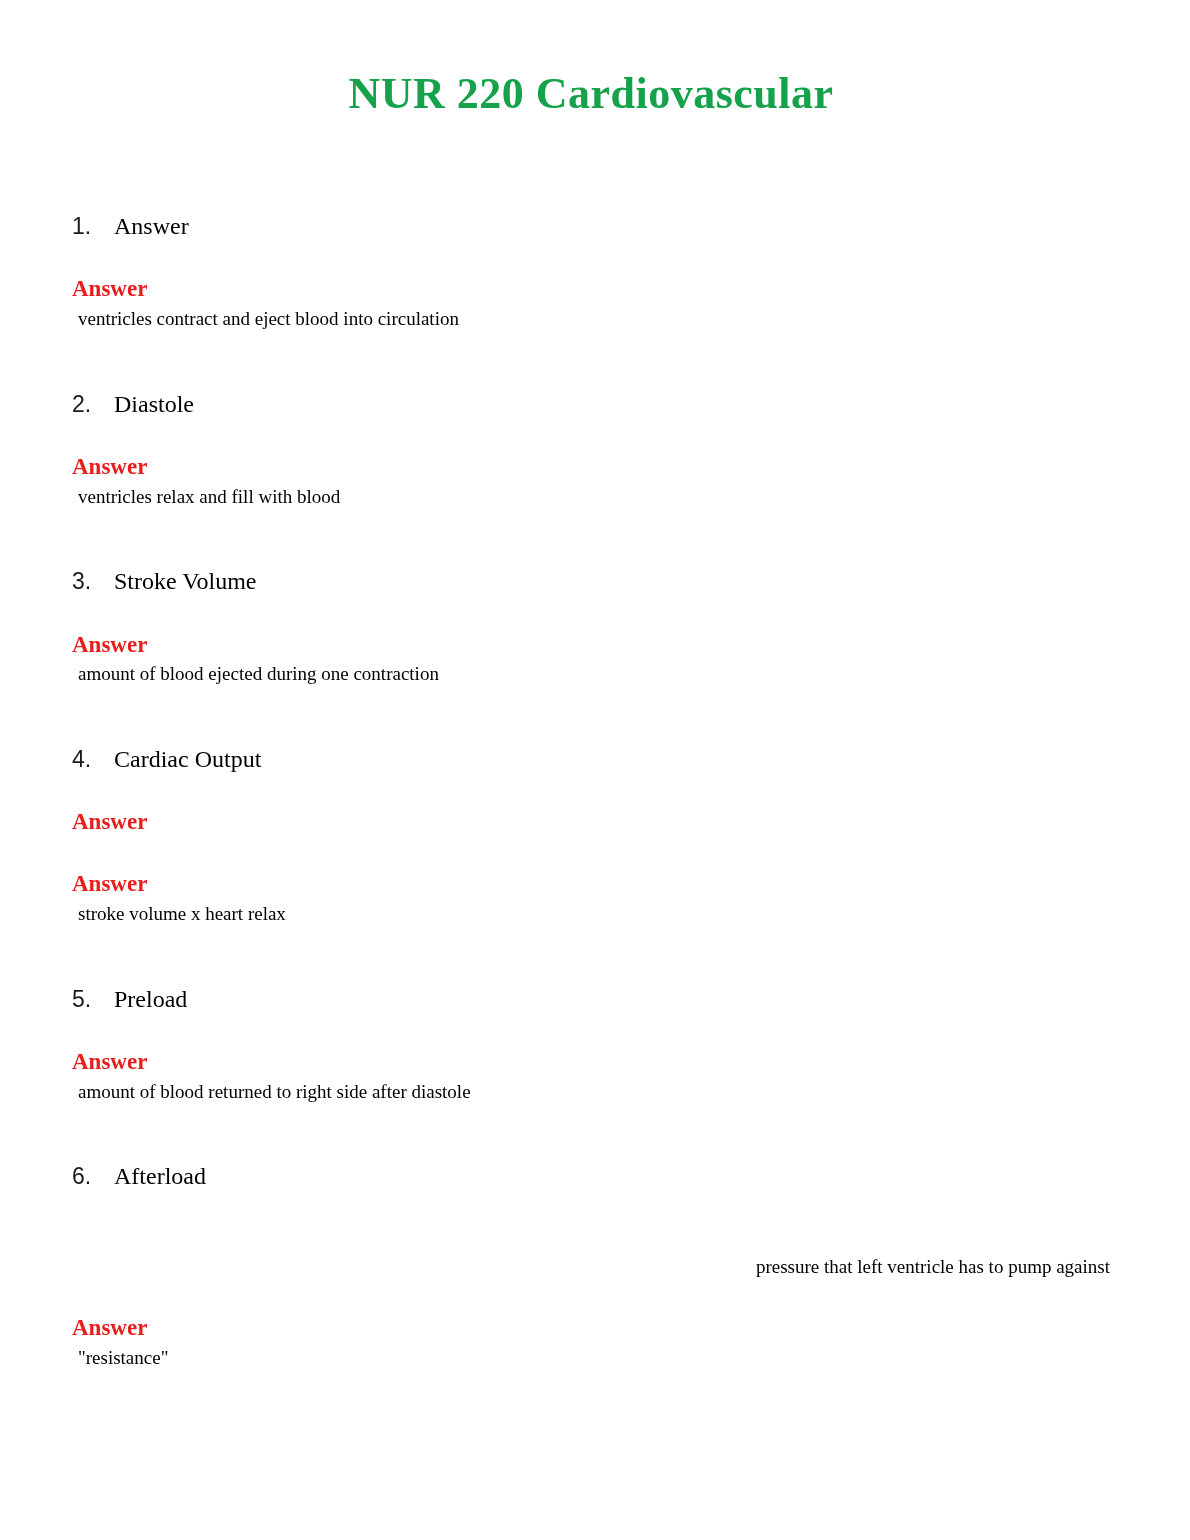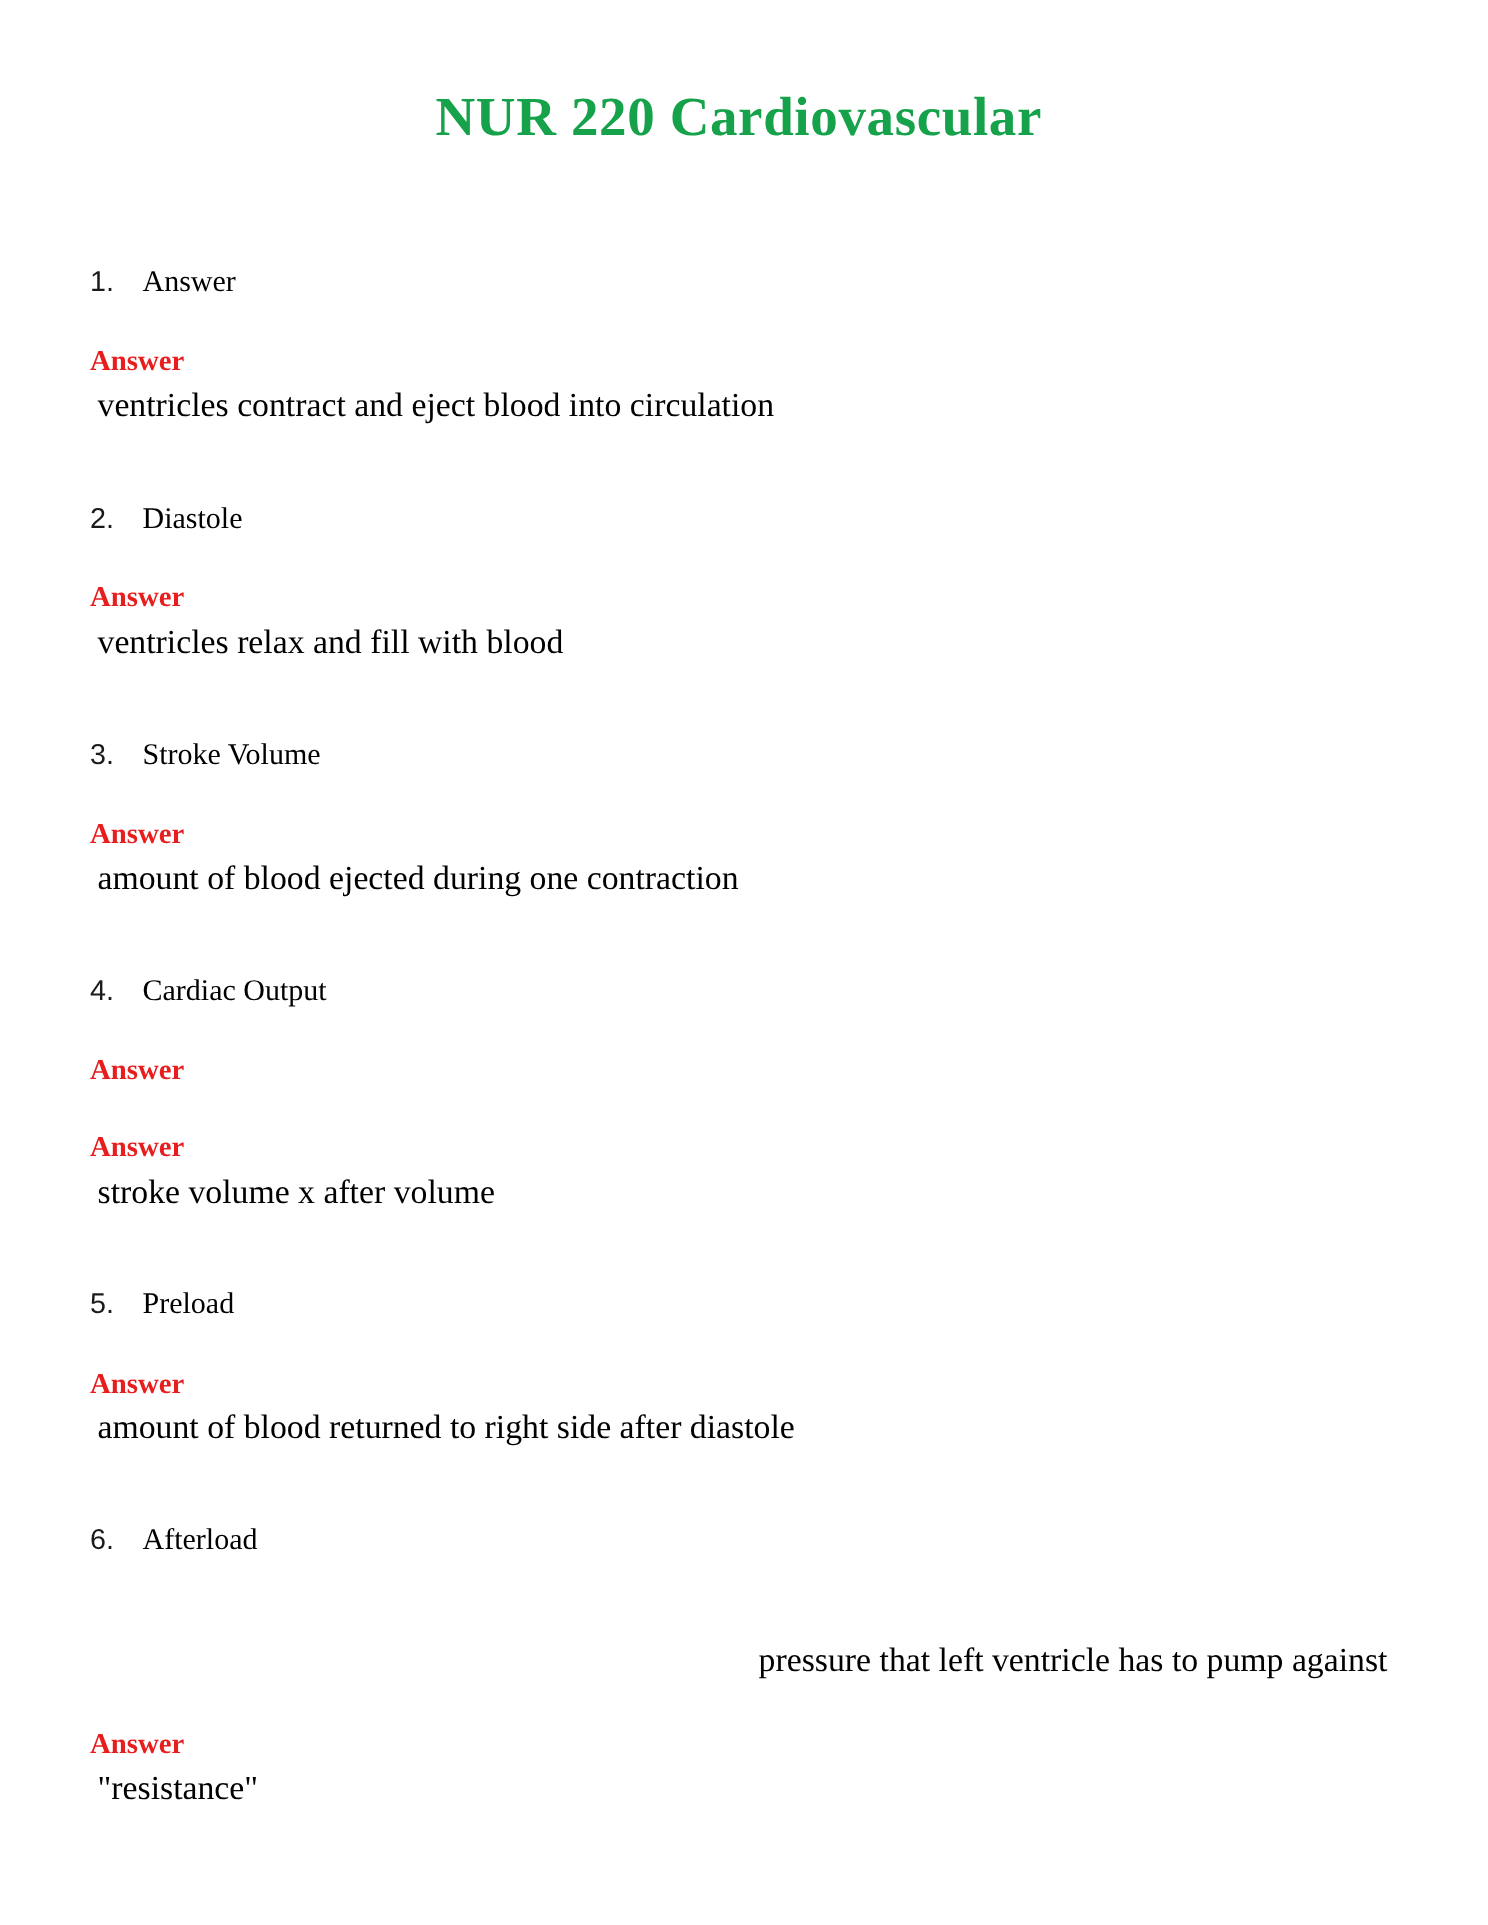--- a/index.html
+++ b/index.html
@@ -62,21 +62,21 @@
   .answer-block.no-label {
     margin-top: 62px;
     text-align: right;
   }
   .answer-label {
     font-weight: bold;
     font-size: 23px;
     line-height: 1.3;
   }
   .answer-text {
-    font-size: 27px;
+    font-size: 19px;
     line-height: 1.4;
     padding-left: 6px;
     margin-top: 2px;
     color: #000000;
   }
 </style>
 </head>
 <body>
 
 <div class="page">
@@ -126,21 +126,21 @@
     <div class="term-line">
       <span class="term-number">4.</span>
       <span class="term-text">Cardiac Output</span>
     </div>
     <div>
           <div class="answer-block">
             <div class="answer-label" style="color: rgb(232, 29, 29);">Answer</div>
           </div>
           <div class="answer-block">
             <div class="answer-label" style="color: rgb(232, 29, 29);">Answer</div>
-            <div class="answer-text">stroke volume x after volume</div>
+            <div class="answer-text">stroke volume x heart relax</div>
           </div>
         </div>
   </div>
 
   <div class="qa-item">
     <div class="term-line">
       <span class="term-number">5.</span>
       <span class="term-text">Preload</span>
     </div>
     <div>

